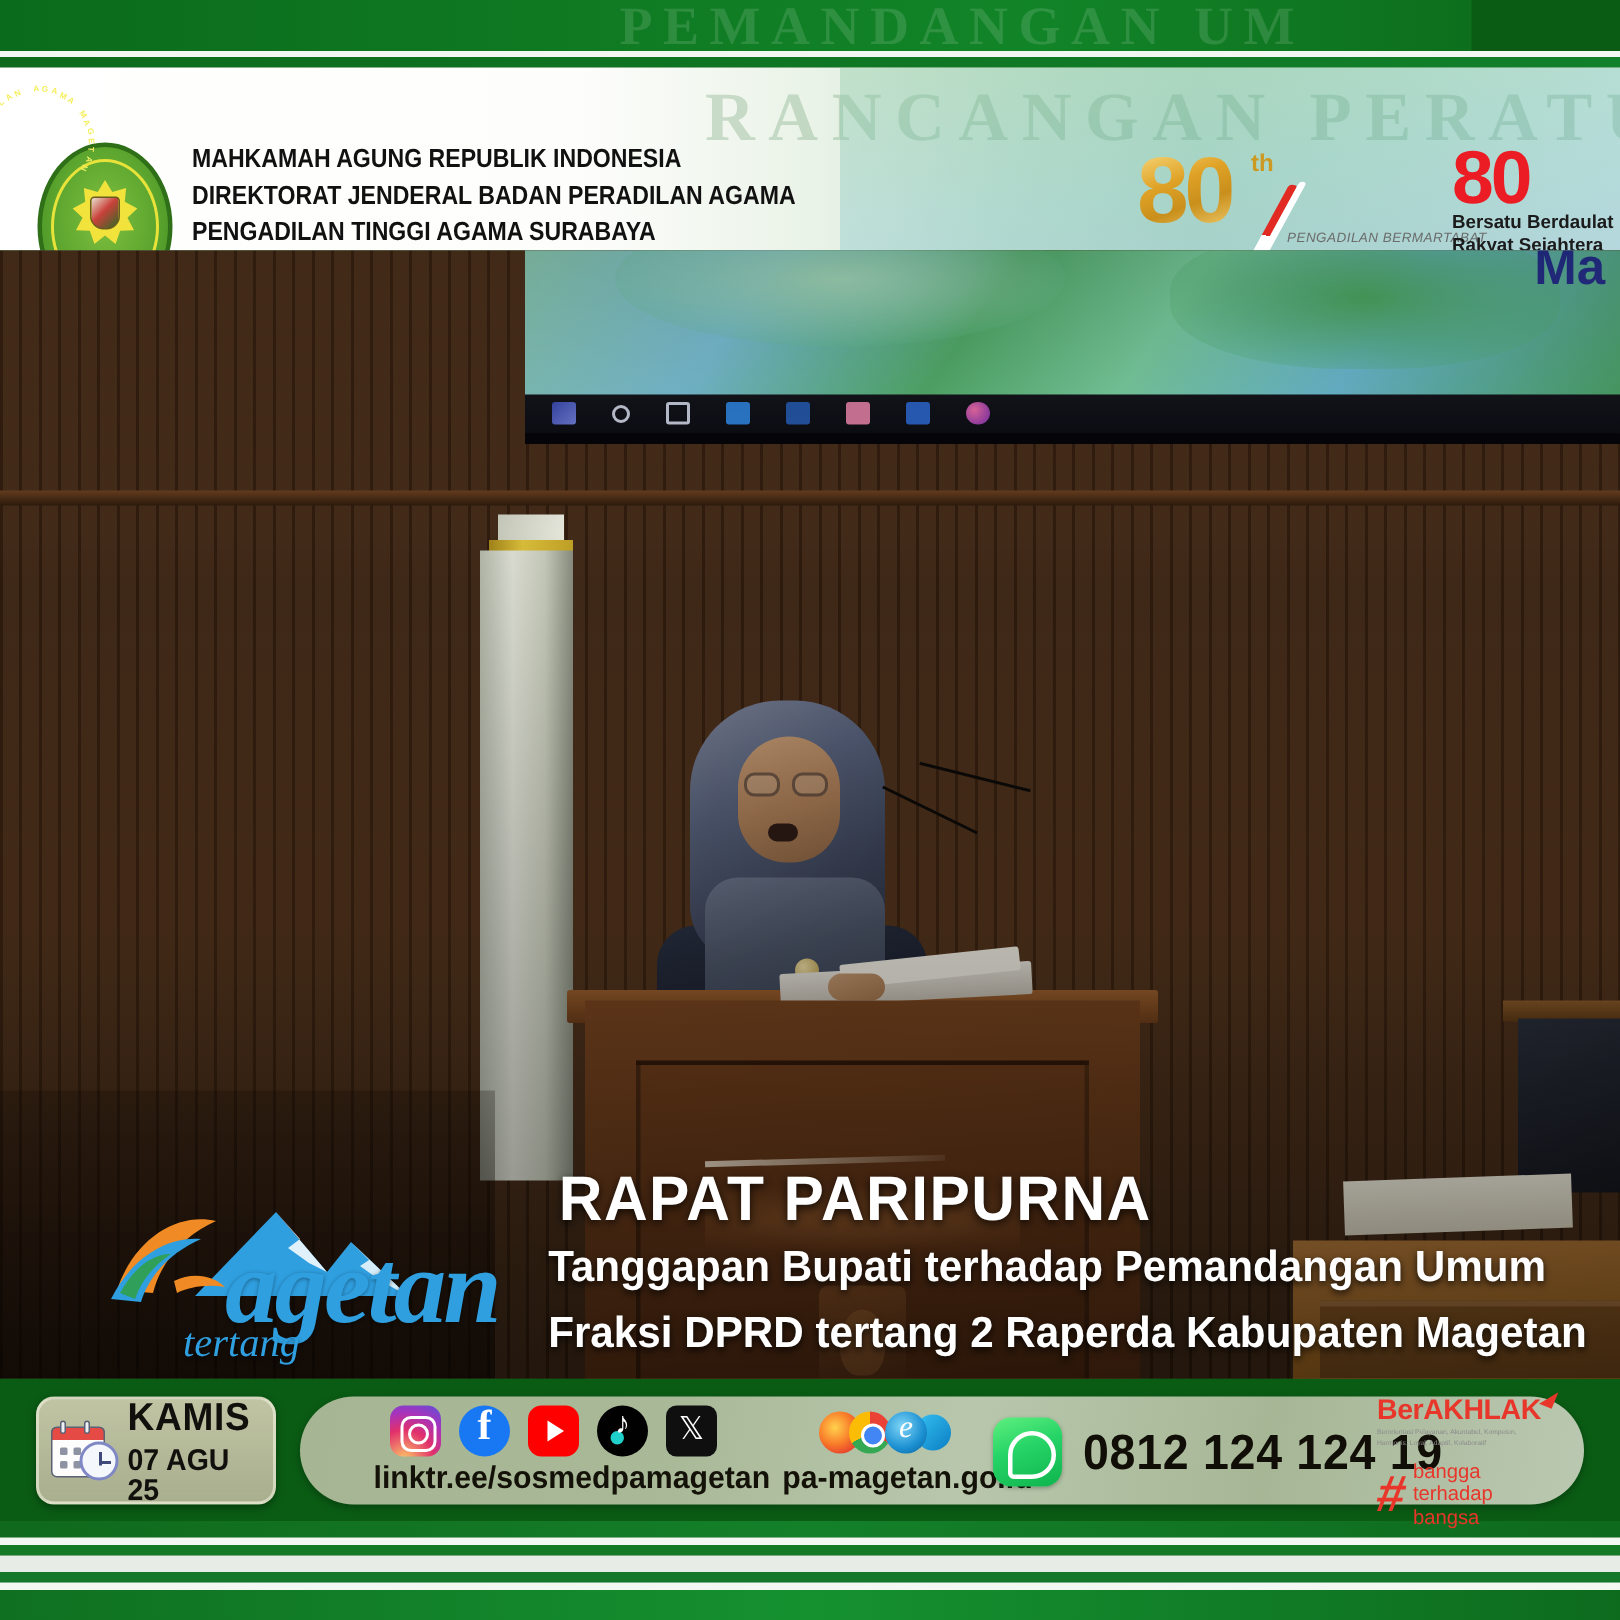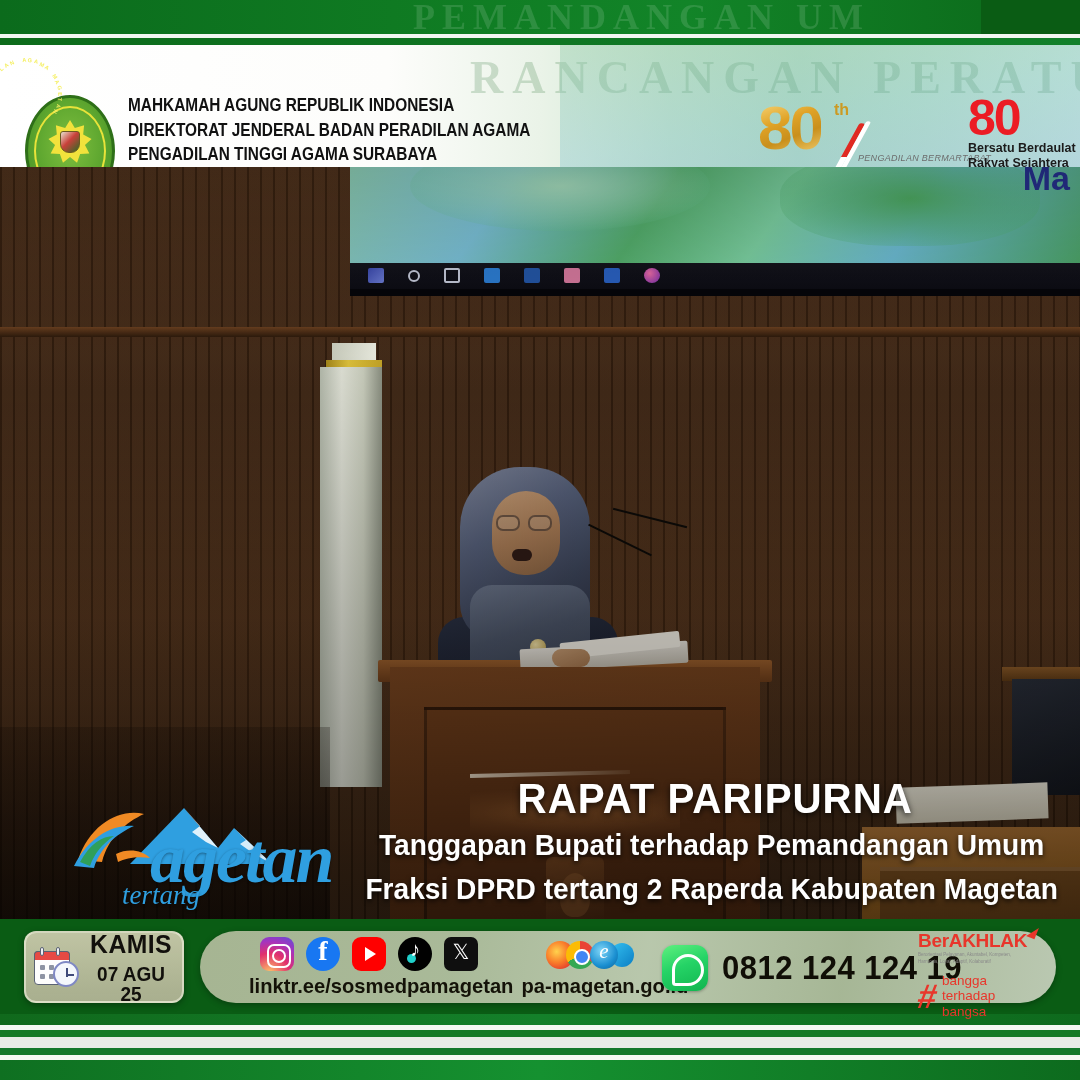--- a/index.html
+++ b/index.html
@@ -177,21 +177,21 @@
   .furn-paper { position:absolute; left:896px; top:618px; width:152px; height:36px;
     background:linear-gradient(180deg,#f6f2e2,#ddd7c2); transform:rotate(-2deg); }
   .furn-dark { position:absolute; left:1012px; top:512px; width:68px; height:116px;
     background:linear-gradient(160deg,#2a2f3a,#14171e); }
   .furn-top { position:absolute; left:1002px; top:500px; width:78px; height:14px;
     background:linear-gradient(180deg,#8b5a28,#5e3a15); }
   .left-dark { position:absolute; left:0; top:560px; width:330px; height:192px;
     background:linear-gradient(180deg,rgba(20,10,4,0.25),rgba(10,5,2,0.6)); }
 
   
-  .title-wrap { position:absolute; right:22px; top:778px; text-align:center; z-index:6; }
+  .title-wrap { position:absolute; right:22px; top:778px; text-align:left; z-index:6; }
   .t-main { font-size:42px; font-weight:bold; color:#ffffff; letter-spacing:1px;
     line-height:1.0; text-shadow:0 2px 6px rgba(0,0,0,0.75); transform:scaleX(0.96);
     transform-origin:right; }
   .t-sub { font-size:29px; font-weight:bold; color:#ffffff; line-height:1.32; margin-top:6px;
     text-shadow:0 2px 5px rgba(0,0,0,0.8); transform:scaleX(0.97); transform-origin:right;
     white-space:nowrap; }
 
   
   .mag-logo { position:absolute; left:62px; top:796px; width:310px; height:118px; z-index:6; }
   .mag-mt { position:absolute; left:60px; top:2px; width:210px; height:78px; }
@@ -217,21 +217,21 @@
     background:#e64a44; border:1.5px solid #5a6273; border-bottom:none; }
   .cal-r1 { position:absolute; left:6px; top:2px; width:4px; height:9px; border-radius:2px;
     background:#eef0f4; border:1px solid #5a6273; }
   .cal-r2 { position:absolute; left:22px; top:2px; width:4px; height:9px; border-radius:2px;
     background:#eef0f4; border:1px solid #5a6273; }
   .cal-dot { position:absolute; width:5px; height:5px; border-radius:1px; background:#8d93a3; }
   .clock-ico { position:absolute; left:19px; top:16px; width:26px; height:26px; border-radius:50%;
     background:#f4f7fc; border:2.5px solid #7f88c4; }
   .clock-h { position:absolute; left:11px; top:5px; width:1.8px; height:9px; background:#3f4a7a; }
   .clock-m { position:absolute; left:11px; top:11px; width:8px; height:1.8px; background:#3f4a7a; }
-  .date-txt { margin-left:5px;text-align:center; }
+  .date-txt { margin-left:5px; }
   .date-day { font-size:26px; font-weight:bold; color:#12100c; line-height:1;
     letter-spacing:0.5px; transform:scaleX(0.95); transform-origin:left; }
   .date-date { font-size:20px; font-weight:bold; color:#12100c; line-height:1; margin-top:7px;
     transform:scaleX(0.95); transform-origin:left; }
 
   .pill { position:absolute; left:200px; top:12px; width:856px; height:72px; border-radius:36px;
     background:linear-gradient(100deg, rgba(205,203,178,0.80) 0%, rgba(214,212,190,0.78) 30%,
       rgba(228,226,210,0.80) 52%, rgba(210,208,186,0.78) 75%, rgba(225,224,212,0.82) 100%);
     box-shadow:0 2px 6px rgba(0,0,0,0.30); }
 

